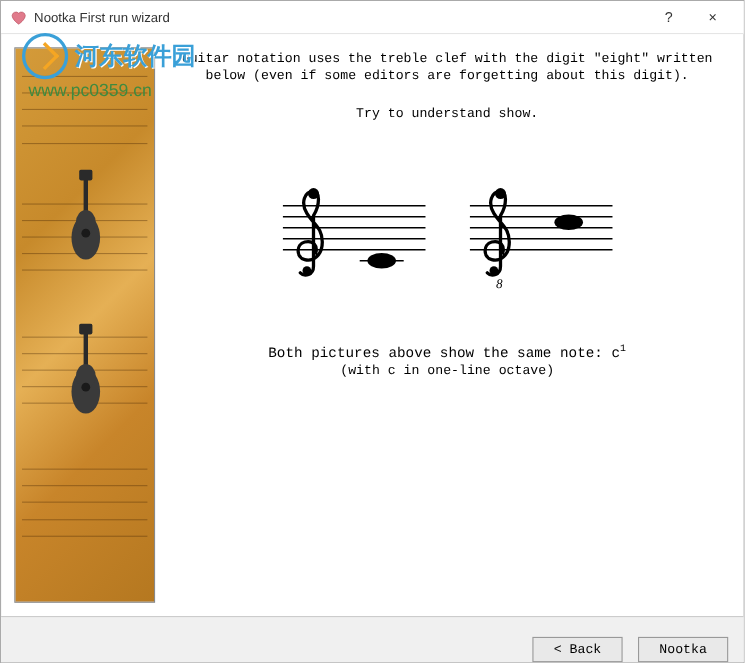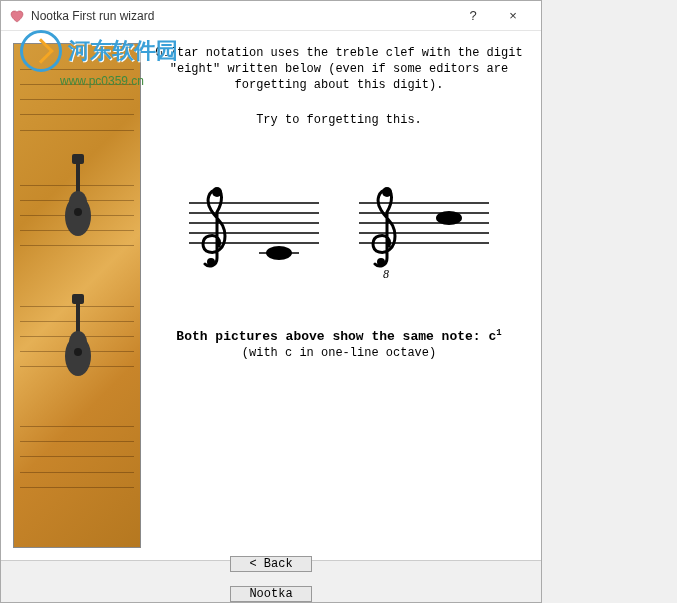--- a/index.html
+++ b/index.html
@@ -4,21 +4,21 @@
 <style>
 * { margin: 0; padding: 0; box-sizing: border-box; }
 body {
   font-family: "Courier New", monospace;
   background: #f0f0f0;
   width: 677px;
   height: 603px;
   overflow: hidden;
 }
 .window {
-  width: 542px;
+  width: 677px;
   height: 603px;
   border: 1px solid #aaa;
   background: #fff;
   display: flex;
   flex-direction: column;
 }
 .titlebar {
   height: 30px;
   background: #fff;
   border-bottom: 1px solid #e5e5e5;
@@ -81,25 +81,24 @@
   position: absolute;
 }
 .watermark .logo-text {
   font-size: 22px;
   font-weight: bold;
   color: #3aa0d8;
   margin-left: 6px;
   text-shadow: 1px 1px 0 #fff;
 }
 .watermark .url {
-  font-size: 12px;
+  font-size: 16px;
   color: #3f8a3f;
   margin-top: 2px;
   margin-left: 6px;
-  text-align: center;
 }
 .body {
   flex: 1;
   display: flex;
   flex-direction: column;
   position: relative;
 }
 .main-area {
   flex: 1;
   display: flex;
@@ -152,40 +151,39 @@
   margin-top: 50px;
   margin-bottom: 40px;
 }
 .staff {
   width: 130px;
   height: 110px;
   position: relative;
 }
 .bold-line {
   margin-top: 10px;
-  font-weight: bold;
+  font-weight: normal;
   font-size: 13px;
   font-family: "Courier New", monospace;
 }
 .bold-line sup { font-size: 9px; }
 .sub-line {
   font-size: 12px;
   margin-top: 2px;
   font-family: "Courier New", monospace;
 }
 .footer {
   height: 42px;
   border-top: 1px solid #ccc;
   display: flex;
-  align-items: center;
+  align-items: flex-end;
   justify-content: flex-end;
   gap: 14px;
   padding: 0 14px;
   background: #f0f0f0;
-  flex-direction: column;
 }
 .btn {
   min-width: 82px;
   height: 23px;
   border: 1px solid #999;
   background: #e9e9e9;
   font-family: "Courier New", monospace;
   font-size: 12px;
   cursor: pointer;
   display: flex;
@@ -260,21 +258,21 @@
               <ellipse cx="16" cy="62" rx="13" ry="20" fill="#3a3a3a"></ellipse>
               <ellipse cx="16" cy="48" rx="9" ry="11" fill="#3a3a3a"></ellipse>
               <circle cx="16" cy="58" r="4" fill="#1a1a1a"></circle>
               <rect x="10" y="0" width="12" height="10" rx="2" fill="#2a2a2a"></rect>
             </svg>
         </div>
       </div>
 
       <div class="content">
         <div class="para">Guitar notation uses the treble clef with the digit "eight" written below (even if some editors are forgetting about this digit).</div>
-        <div class="para para2">Try to forgetting this.</div>
+        <div class="para para2">Try to understand show.</div>
 
         <div class="notation-row">
 
           <div class="staff">
             <svg viewBox="0 0 130 110">
               <g stroke="#000" stroke-width="1.3">
                 <line x1="0" y1="25" x2="130" y2="25"></line>
                 <line x1="0" y1="35" x2="130" y2="35"></line>
                 <line x1="0" y1="45" x2="130" y2="45"></line>
                 <line x1="0" y1="55" x2="130" y2="55"></line>

